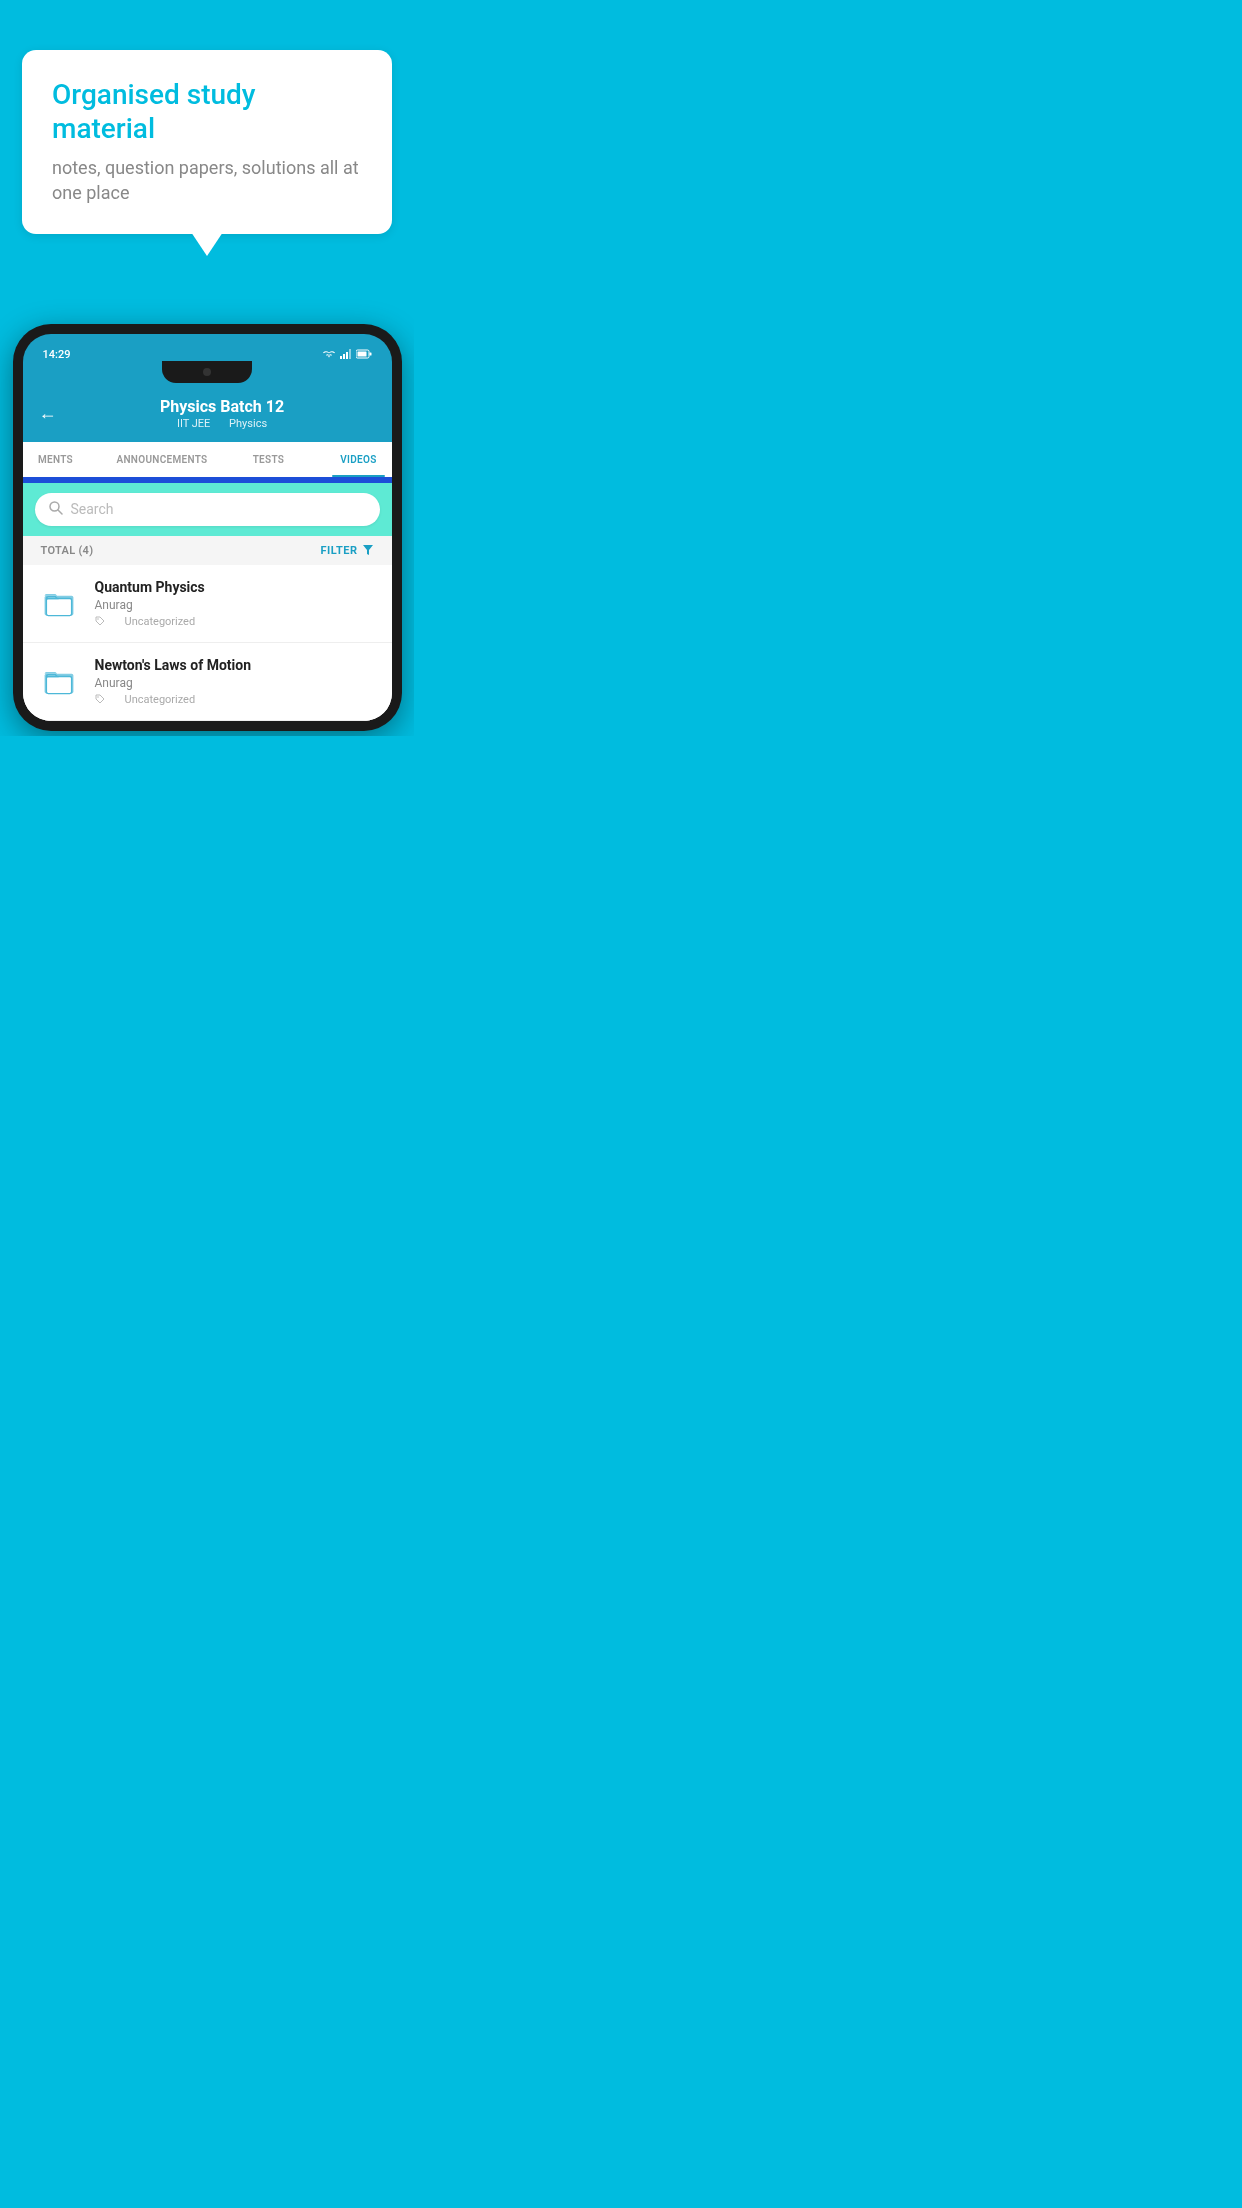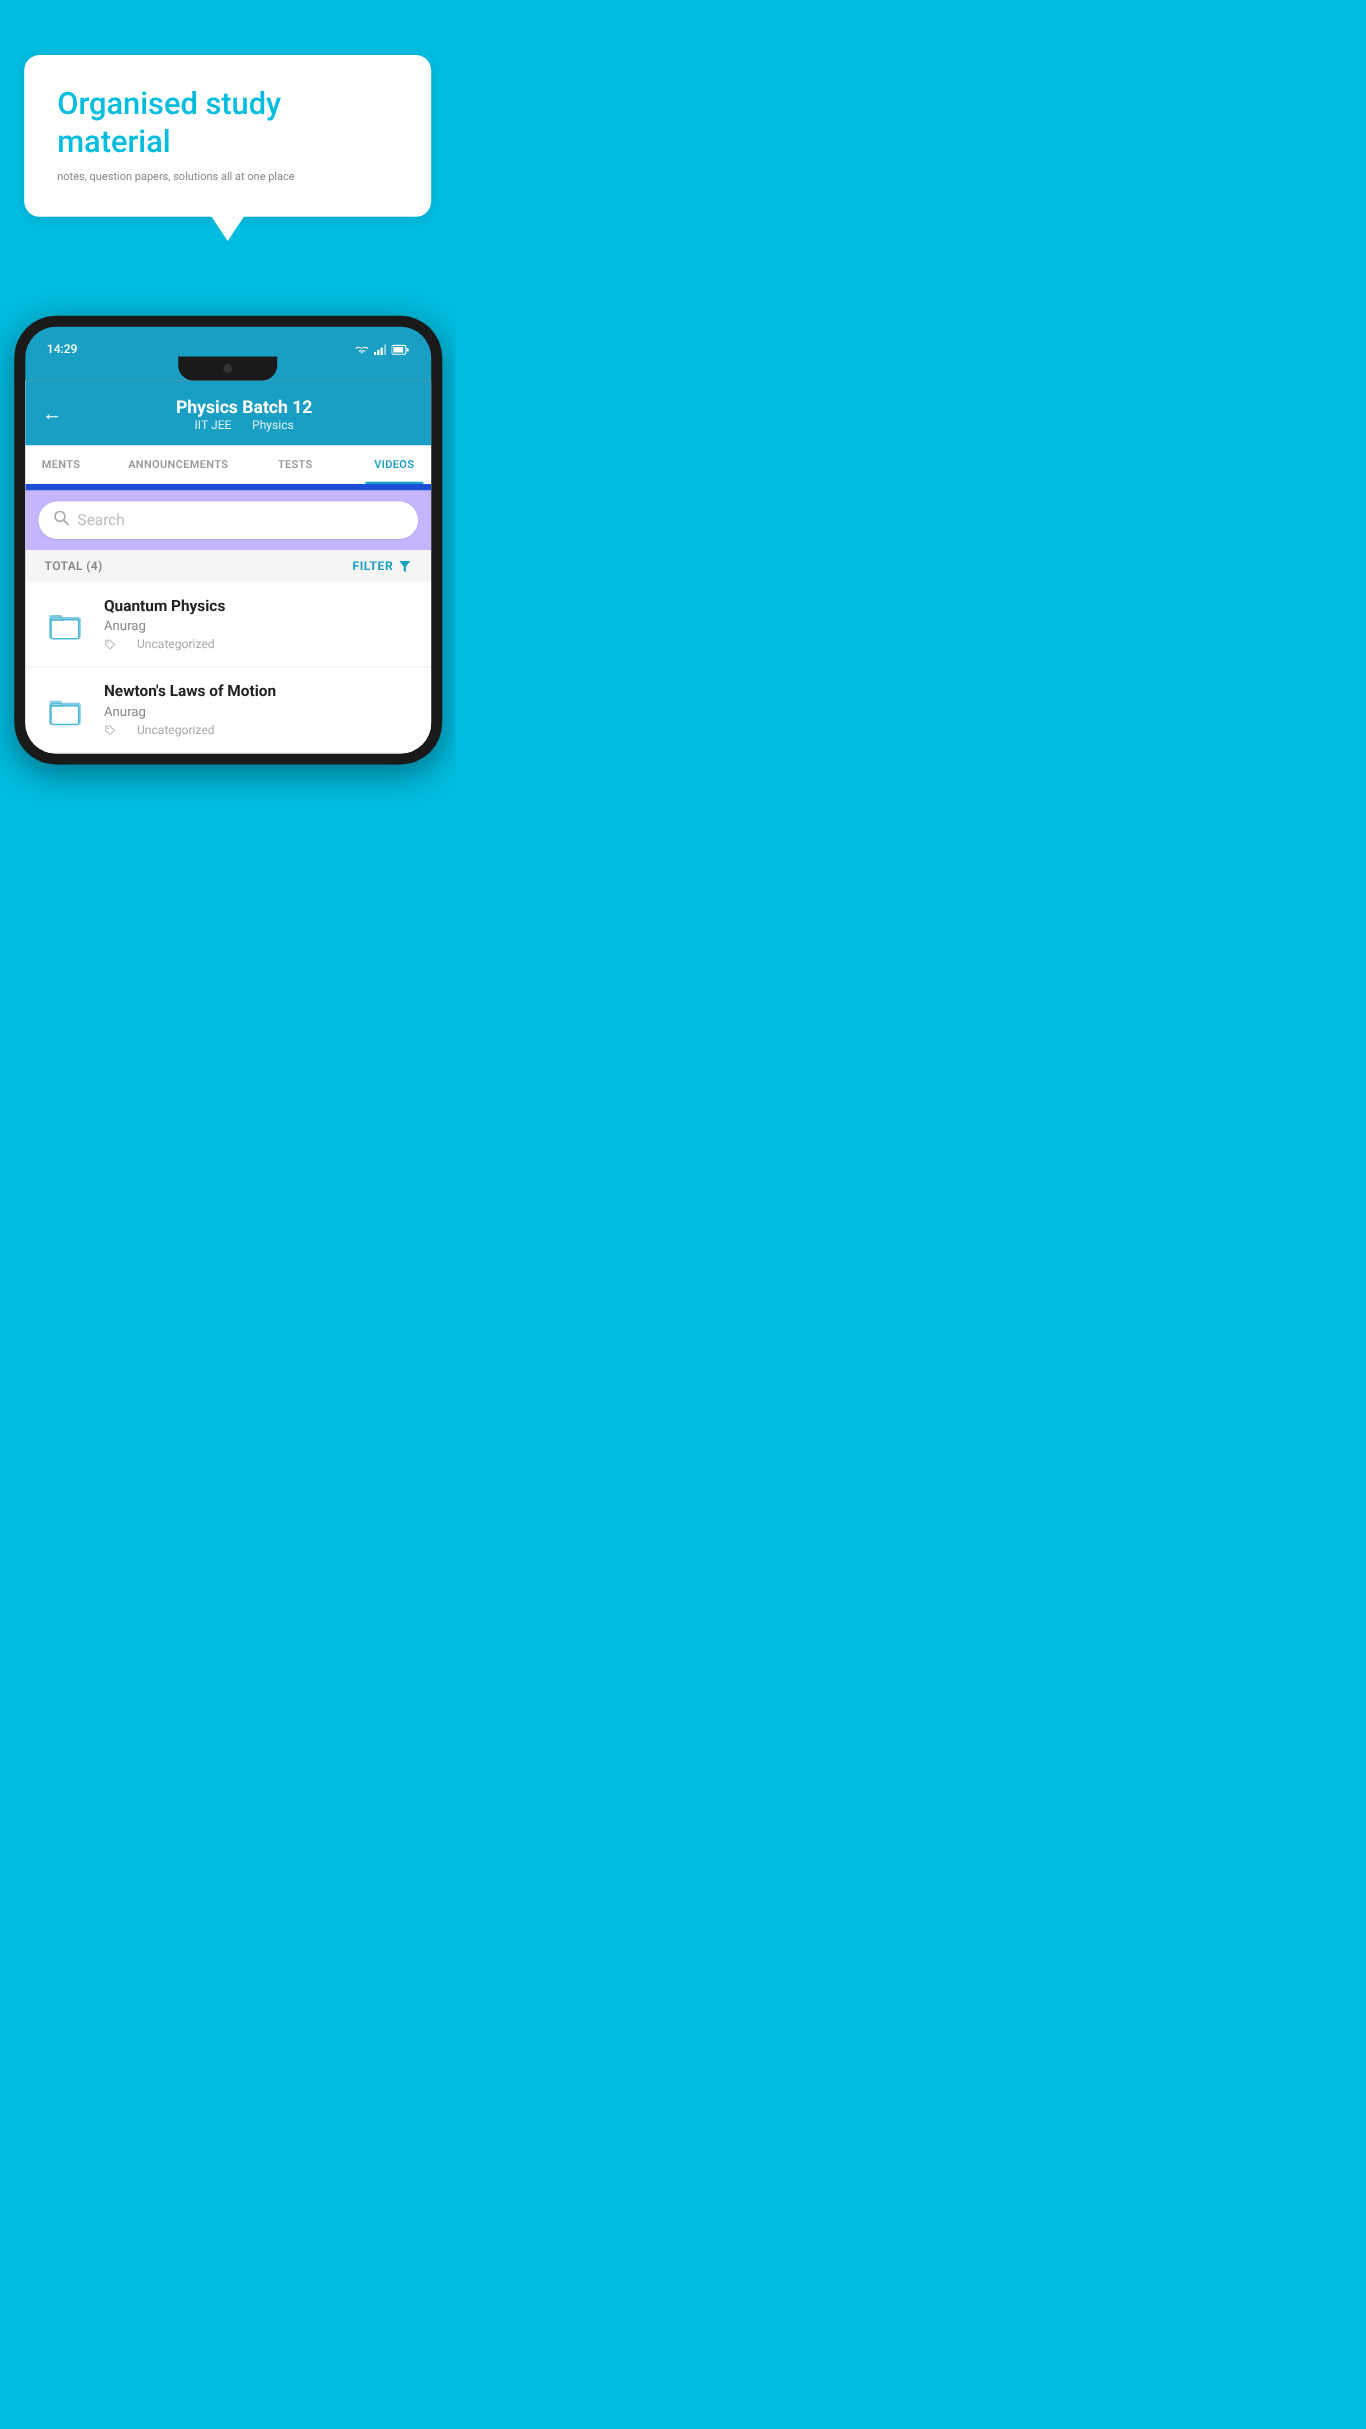--- a/index.html
+++ b/index.html
@@ -52,21 +52,21 @@
     .bubble-title {
       color: #00BCDF;
       font-size: 28px;
       font-weight: 500;
       margin-bottom: 10px;
       line-height: 1.2;
     }
 
     .bubble-subtitle {
       color: #888;
-      font-size: 10px;
+      font-size: 18px;
       line-height: 1.4;
     }
 
     
     .phone-container {
       margin-top: 60px;
       width: 100%;
       display: flex;
       justify-content: center;
     }
@@ -201,21 +201,21 @@
       left: 10%;
       width: 80%;
       height: 2px;
       background: #1a9fc4;
       border-radius: 2px;
     }
 
     
     .search-bar-container {
       padding: 10px 12px;
-      background: #c4b5fd;
+      background: #5eead4;
     }
 
     .search-bar {
       background: white;
       border-radius: 22px;
       display: flex;
       align-items: center;
       padding: 8px 14px;
       gap: 8px;
       box-shadow: 0 1px 3px rgba(0,0,0,0.08);

